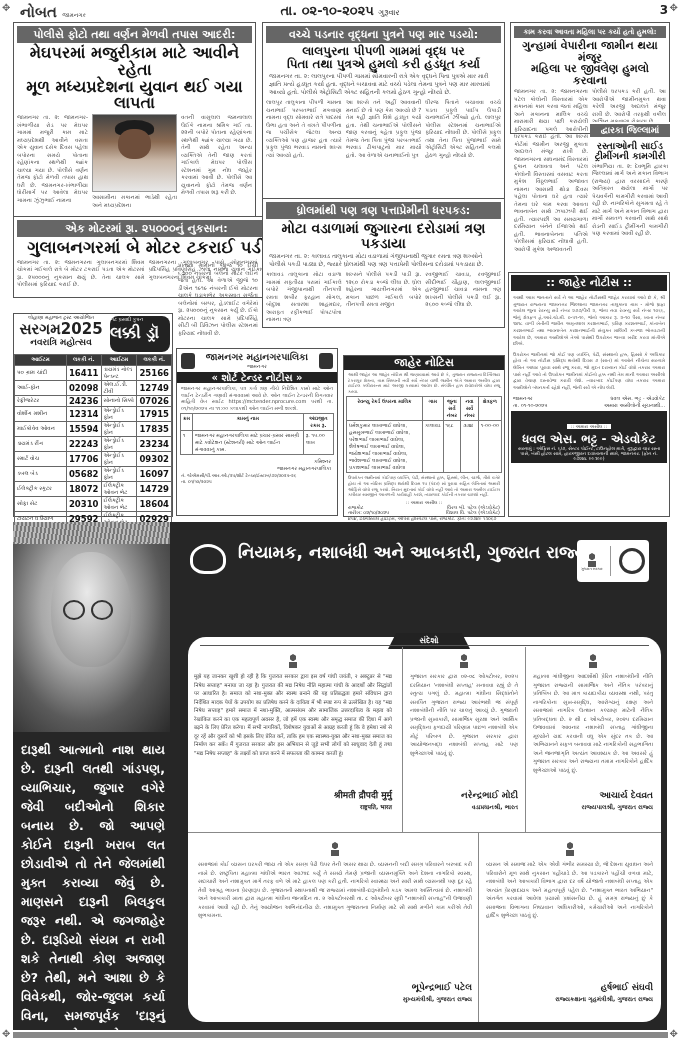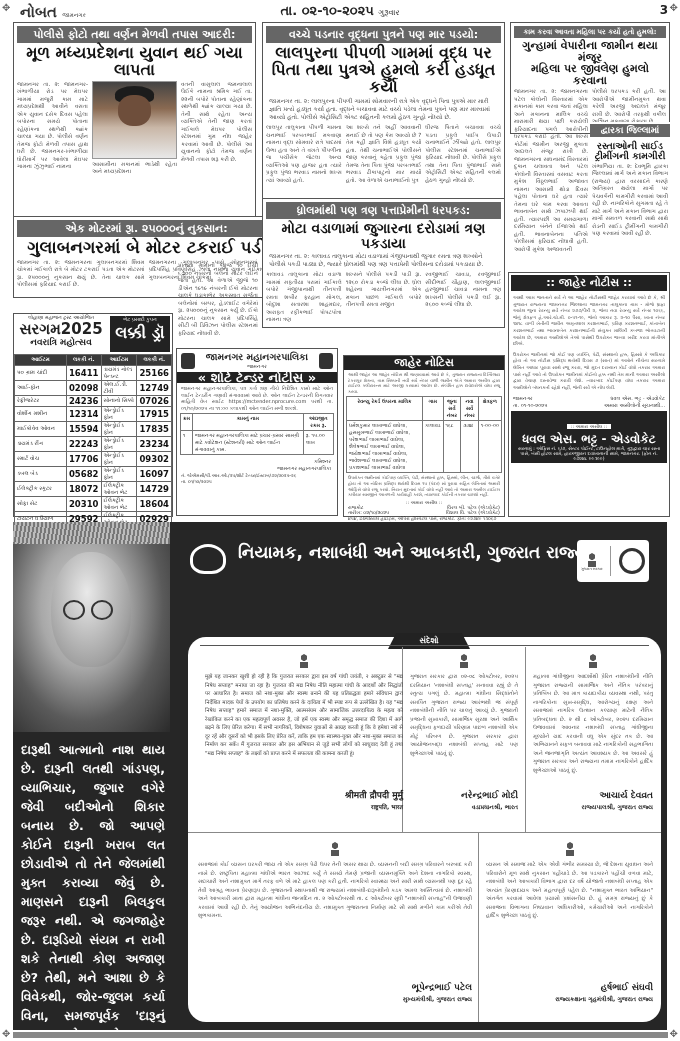--- a/index.html
+++ b/index.html
@@ -47,38 +47,39 @@
 
 <div class="abs hdr-logo"><span>નોબત</span> <small>જામનગર</small></div>
 <div class="abs hdr-date"><span>તા. ૦૨-૧૦-૨૦૨૫</span> <small>ગુરૂવાર</small></div>
 <div class="abs hdr-page">3</div>
 <div class="reg" style="left:2px;top:2px">✥</div>
 <div class="reg" style="right:2px;top:2px">✥</div>
 
 <div class="box" style="left:13px;top:22px;width:243px;height:219px">
   <div class="kicker">પોલીસે ફોટો તથા વર્ણન મેળવી તપાસ આદરી:</div>
   <div class="headline" style="font-size:16px">
+    <div>મેઘપરમાં મજુરીકામ માટે આવીને રહેતા</div>
     <div>મૂળ મધ્યપ્રદેશના યુવાન થઈ ગયા લાપતા</div>
   </div>
   <div class="cols" style="height:100px">
     <div class="col">જામનગર તા. ૨: જામનગર-ખંભાળીયા રોડ પર મેઘપર ગામમાં મજુરી કામ માટે મધ્યપ્રદેશથી આવીને વસતા એક યુવાન દસેક દિવસ પહેલા બપોરના સમયે પોતાના રહેણાંકના સ્થળેથી ક્યાંક ચાલ્યા ગયા છે. પોલીસે વર્ણન તેમજ ફોટો મેળવી તપાસ હાથ ધરી છે. જામનગર-ખંભાળીયા ધોરીમાર્ગ પર આવેલા મેઘપર ગામના ઝુંઝુભાઈ નામના</div>
     <div class="col" style="flex:1.2">
       <div class="photo" style="height:78px">
           <div class="hair"></div>
           <div class="face"></div>
         </div>
       <div style="margin-top:2px">આસામીના મકાનમાં ભાડેથી રહેતા અને મધ્યપ્રદેશના</div>
     </div>
     <div class="col">વતની વાસુલાલ જમનાલાલ ઉઈકે નામના શ્રમિક ગઈ તા. ૨૨ની બપોરે પોતાના રહેણાંકના સ્થળેથી ક્યાંક ચાલ્યા ગયા છે. તેની સાથે રહેતા અન્ય વ્યક્તિએ તેની જાણ કરતાં ગઈકાલે મેઘપર પોલીસ સ્ટેશનમાં ગુમ નોંધ જાહેર કરવામાં આવી છે. પોલીસે આ યુવાનનો ફોટો તેમજ વર્ણન મેળવી તપાસ શરૂ કરી છે.</div>
   </div>
 </div>
 
 <div class="box" style="left:262px;top:22px;width:243px;height:212px">
   <div class="kicker">વચ્ચે પડનાર વૃદ્ધના પુત્રને પણ માર પડયો:</div>
-  <div class="headline" style="font-size:16px">
+  <div class="headline" style="font-size:12px">
     <div>લાલપુરના પીપળી ગામમાં વૃદ્ધ પર</div>
     <div>પિતા તથા પુત્રએ હુમલો કરી હડધૂત કર્યા</div>
   </div>
   <div class="lede">જામનગર તા. ૨: લાલપુરના પીપળી ગામમાં સોમવારની રાત્રે એક વૃદ્ધને પિતા પુત્રએ માર મારી જ્ઞાતિ પ્રત્યે હડધૂત કર્યા હતા. વૃદ્ધને બચાવવા માટે વચ્ચે પડેલા તેમના પુત્રને પણ માર મારવામાં આવ્યો હતો. પોલીસે એટ્રોસિટી એક્ટ સહિતની કલમો હેઠળ ગુન્હો નોંધ્યો છે.</div>
   <div class="cols" style="height:70px">
     <div class="col">લાલપુર તાલુકાના પીપળી ગામના ચનાભાઈ પરબતભાઈ મકવાણા નામના વૃદ્ધ સોમવારે રાત્રે પાદરમાં ઉભા હતા અને તે વખતે પીપળીના જ પચીસેક જેટલા અન્ય વ્યક્તિઓ પણ હાજર હતા ત્યારે પ્રફુલ પુંજા ભરવાડ નામનો શખ્સ ત્યાં આવ્યો હતો.</div>
     <div class="col">આ શખ્સે તને અહીં આવવાની મનાઈ છે તો પણ કેમ આવ્યો છે ? તેમ કહી જ્ઞાતિ વિશે હડધૂત કર્યા હતા. તેથી ચનાભાઈએ પોલીસને જાણ કરવાનું કહેતા પ્રફુલ પુંજા તેમજ તેના પિતા પુંજા પરબતભાઈ ભરવાડ ઢીકાપાટુનો માર માર્યો હતો. આ વેળાએ ચનાભાઈનો પુત્ર</div>
     <div class="col">ધીરજ પિતાને બચાવવા વચ્ચે પડતા પ્રફુલે પાઈપ ઉપાડી ચનાભાઈને ઝીંક્યો હતો. લાલપુર પોલીસ સ્ટેશનમાં ચનાભાઈએ ફરિયાદ નોંધાવી છે. પોલીસે પ્રફુલ તથા તેના પિતા પુંજાભાઈ સામે એટ્રોસિટી એક્ટ સહિતની કલમો હેઠળ ગુન્હો નોંધ્યો છે.</div>
   </div>
 </div>
@@ -125,21 +126,21 @@
   </div>
 </div>
 
 <div class="box" style="left:13px;top:313px;width:160px;height:204px;border-width:1px">
   <div style="display:flex;height:40px">
     <div style="flex:1;text-align:center">
       <div style="font-size:5px">લોહાણા મહાજન ટ્રસ્ટ આયોજિત</div>
       <div style="font-size:15px;font-weight:bold;line-height:16px">સરગમ2025</div>
       <div style="font-size:9px;font-weight:bold">નવરાત્રિ મહોત્સવ</div>
     </div>
-    <div style="width:60px;background:#222;color:#fff;text-align:center;margin:2px;border-radius:0">
+    <div style="width:60px;background:#222;color:#fff;text-align:left;margin:2px;border-radius:8px">
       <div style="font-size:5px">ભેટ પ્રસાદી કુપન</div>
       <div style="font-size:16px;font-weight:bold">લક્કી ડ્રૉ</div>
     </div>
   </div>
   <table class="draw">
     <thead>
         <tr id="draw-head">
           <th>આઈટમ</th>
           <th>લકકી નં.</th>
           <th>આઈટમ</th>
@@ -236,21 +237,21 @@
 
 <div class="box" style="left:176px;top:348px;width:162px;height:168px;border-width:1px">
   <div style="display:flex;align-items:center;justify-content:space-between;padding:2px 4px">
     <span style="width:14px;height:16px;background:#333;border-radius:3px;display:inline-block"></span>
     <div style="text-align:center">
       <div style="font-size:9.5px;font-weight:bold">જામનગર મહાનગરપાલિકા</div>
       <div style="font-size:5px">જામનગર</div>
     </div>
     <span style="width:14px;height:16px;background:#333;border-radius:3px;display:inline-block"></span>
   </div>
-  <div class="notice-title" style="font-size:13px;line-height:11px">« શોર્ટ ટેન્ડર નોટીસ »</div>
+  <div class="notice-title" style="font-size:10px;line-height:11px">« શોર્ટ ટેન્ડર નોટીસ »</div>
   <div class="small-p">જામનગર મહાનગરપાલિકા, પત્ર કર્તા ત્રણ નીચે નિર્દેશિત કામો માટે ઓન લાઈન ટેન્ડરીંગ ગણાવી મંગાવવામાં આવે છે. ઓન લાઈન ટેન્ડરની વિગતવાર માહિતી વેબ સાઈટ https://mctender.nprocure.com પરથી તા. ૦૧/૧૦/૨૦૨૫ ના ૧૧:૦૦ કલાકથી ઓન લાઈન મળી શકશે.</div>
   <table class="tbl2" style="margin:0 3px;width:calc(100% - 6px)">
     <thead>
         <tr id="tender-head">
           <th>ક્રમ</th>
           <th>કામનું નામ</th>
           <th>અંદાજીત રકમ રૂ.</th>
         </tr>
       </thead>
     <tbody id="tender-body">
@@ -354,21 +355,21 @@
   </div>
 
   <div class="white-panel">
     <div style="position:absolute;left:200px;top:-4px;width:82px;height:16px;background:#222;color:#fff;font-size:8px;font-weight:bold;text-align:center;line-height:16px;clip-path:polygon(10% 0,90% 0,100% 100%,0 100%)">સંદેશો</div>
     <div style="position:absolute;left:12px;top:8px;right:12px;height:1px;background:#555"></div>
     <div class="vline" style="left:214px;top:10px;height:185px"></div>
     <div class="vline" style="left:337px;top:10px;height:185px"></div>
     <div style="position:absolute;left:0;right:0;top:195px;height:1px;background:#888"></div>
     <div class="vline" style="left:290px;top:195px;height:190px"></div>
 
-    <div class="msg-col" style="left:11px;top:12px;width:210px">
+    <div class="msg-col" style="left:0;top:12px;width:210px">
       <div class="emblem"></div>
       <div style="height:118px;overflow:hidden">मुझे यह जानकर खुशी हो रही है कि गुजरात सरकार द्वारा इस वर्ष गांधी जयंती, २ अक्टूबर से "मद्य निषेध सप्ताह" मनाया जा रहा है। गुजरात की मद्य निषेध नीति महात्मा गांधी के आदर्शों और सिद्धांतों पर आधारित है। समाज को नशा-मुक्त और स्वस्थ बनाने की यह प्रतिबद्धता हमारे संविधान द्वारा निर्देशित मादक पेयों के उपयोग का प्रतिषेध करने के दायित्व में भी स्पष्ट रूप से उल्लेखित है। यह "मद्य निषेध सप्ताह" हमारे समाज में नशा-मुक्ति, आत्मसंयम और सामाजिक उत्तरदायित्व के महत्व को रेखांकित करने का एक महत्वपूर्ण अवसर है, जो हमें एक स्वस्थ और समृद्ध समाज की दिशा में आगे बढ़ने के लिए प्रेरित करेगा। मैं सभी नागरिकों, विशेषकर युवाओं से आग्रह करती हूं कि वे हमेशा नशे से दूर रहें और दूसरों को भी इसके लिए प्रेरित करें, ताकि हम एक स्वास्थ्य-युक्त और नशा-मुक्त समाज का निर्माण कर सकें। मैं गुजरात सरकार और इस अभियान से जुड़े सभी लोगों को साधुवाद देती हूं तथा "मद्य निषेध सप्ताह" के लक्ष्यों को प्राप्त करने में सफलता की कामना करती हूं।</div>
       <div class="signer"><span>श्रीमती द्रौपदी मुर्मु</span><small>राष्ट्रपति, भारत</small></div>
     </div>
     <div class="msg-col" style="left:216px;top:12px;width:120px">
       <div class="emblem"></div>
       <div style="height:118px;overflow:hidden">ગુજરાત સરકાર દ્વારા ૦૨-૦૮ ઓક્ટોબર, ૨૦૨૫ દરમિયાન 'નશાબંધી સપ્તાહ' મનાવવા રહ્યું છે તે સ્તુત્ય પગલું છે. મહાત્મા ગાંધીના સિદ્ધાંતોને સમર્પિત ગુજરાત રાજ્ય આરંભથી જ સંપૂર્ણ નશાબંધીની નીતિ પર ચાલતું આવ્યું છે. ગુજરાતી પ્રજાની સુખાકારી, સામાજિક સુરક્ષા અને આર્થિક સમૃદ્ધિના ફળદાયી પરિણામ પાછળ નશાબંધી એક મોટું પરિબળ છે. ગુજરાત સરકાર દ્વારા આયોજનબદ્ધ નશાબંધી સપ્તાહ માટે પણ શુભેચ્છાઓ પાઠવું છું.</div>
       <div class="signer"><span>નરેન્દ્રભાઈ મોદી</span><small>વડાપ્રધાનશ્રી, ભારત</small></div>
     </div>
     <div class="msg-col" style="left:339px;top:12px;width:132px">

